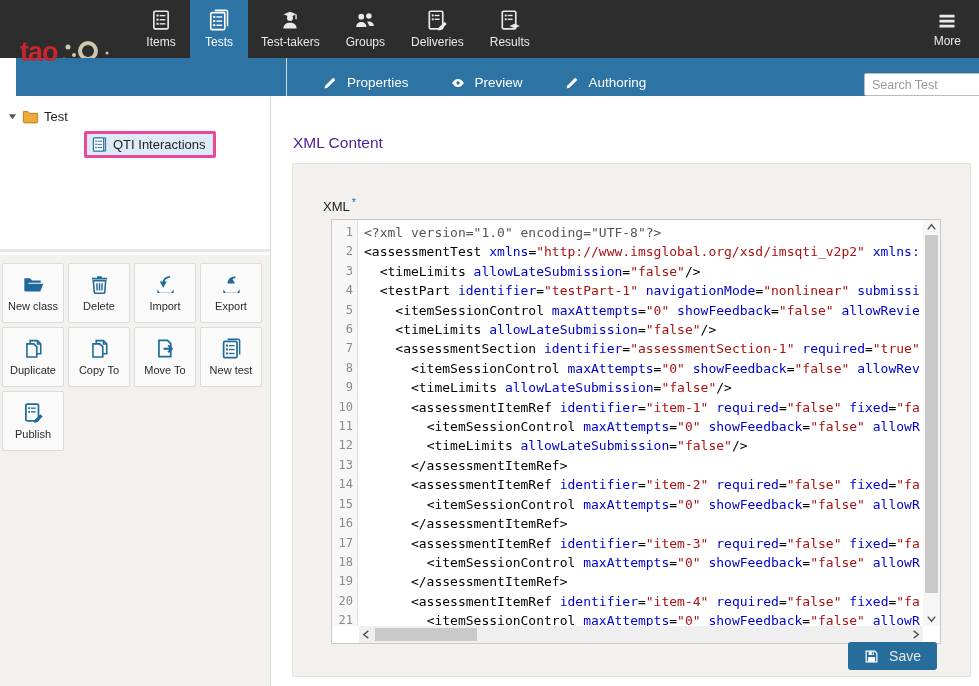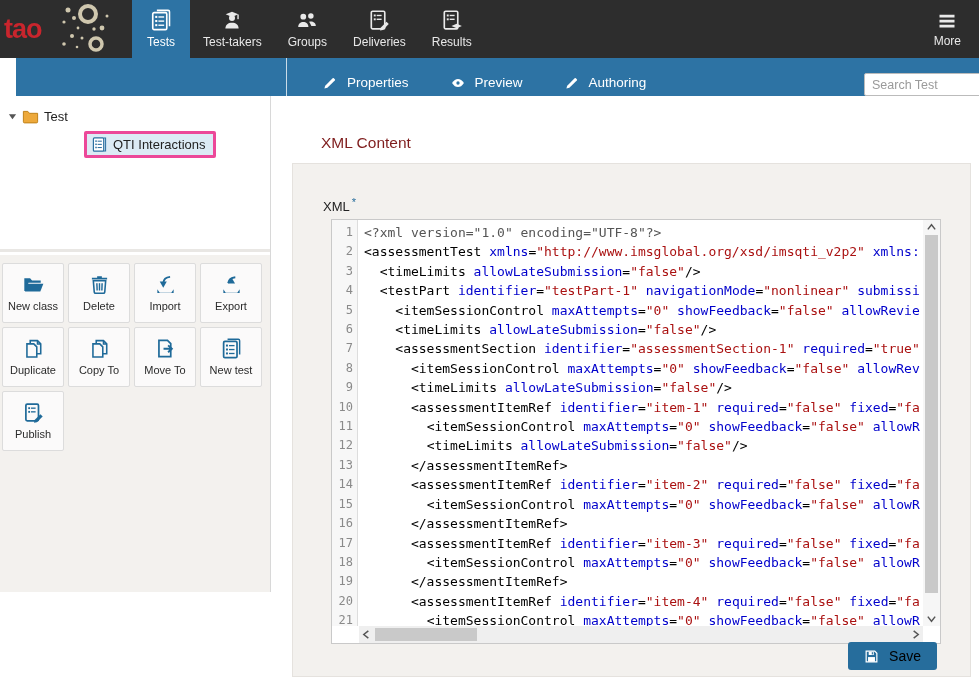--- a/index.html
+++ b/index.html
@@ -2,21 +2,21 @@
 <html><head>
 <meta charset="utf-8">
 <style>
   * { margin:0; padding:0; box-sizing:border-box; }
   html,body { background:#fff; }
   body { font-family:"Liberation Sans", sans-serif; }
   .page { position:relative; width:979px; height:686px; overflow:hidden; background:#fff; }
 
   
   .topnav { position:absolute; left:0; top:0; width:979px; height:58px; background:#2d2d2d; display:flex; align-items:stretch; }
-  .logo { width:132px; display:flex; align-items:center; padding-left:4px; position:relative; cursor:pointer; }
+  .logo { width:132px; display:flex; align-items:flex-start; padding-left:20px; position:relative; cursor:pointer;margin-top:37px; }
   .logo-text { color:#c9252d; font-size:27px; font-weight:bold; letter-spacing:-1px; z-index:2; }
   .logo svg { position:absolute; left:44px; top:2px; }
   .nav-items { display:flex; }
   .nav-item { display:flex; flex-direction:column; align-items:center; justify-content:center; gap:4px; padding:0 13px; min-width:58px; color:#e9e9e9; cursor:pointer; }
   .nav-item.active { background:#2d73a4; color:#fff; }
   .nav-item .icon svg { width:22px; height:22px; display:block; }
   .nav-label { font-size:12px; white-space:nowrap; }
   .nav-more { margin-left:auto; display:flex; flex-direction:column; align-items:center; justify-content:center; gap:3px; padding:0 18px; color:#e9e9e9; cursor:pointer; }
   .nav-more .icon svg { width:20px; height:20px; display:block; }
 
@@ -27,38 +27,38 @@
   .tb-btn { display:flex; align-items:center; gap:10px; color:#fff; font-size:13.5px; padding:6px 14px; border-radius:3px; cursor:pointer; white-space:nowrap; }
   .tb-btn.active { border:1px solid rgba(255,255,255,.65); padding:5px 16px; }
   .tb-btn .icon svg { width:14px; height:14px; display:block; }
   .search-wrap { margin-left:auto; position:relative; width:138px; height:23px; margin-right:-7px; }
   .search-wrap input { width:100%; height:100%; border:1px solid #bbb; border-radius:2px; font-size:12.5px; padding:0 20px 0 7px; font-family:"Liberation Sans", sans-serif; color:#333; }
   .search-wrap input::placeholder { color:#9a9a9a; }
   .search-icon { position:absolute; right:2px; top:3px; color:#222; }
   .search-icon svg { width:16px; height:16px; }
 
   
-  .sidebar { position:absolute; left:0; top:96px; width:271px; height:496px; background:#fff; border-right:1px solid #d8d8d8; }
+  .sidebar { position:absolute; left:0; top:96px; width:271px; height:590px; background:#fff; border-right:1px solid #d8d8d8; }
   .tree { position:absolute; left:0; top:0; width:100%; height:156px; background:#fff; border-bottom:3px solid #e9e7e4; padding:12px 0 0 8px; }
   .tree-row { display:flex; align-items:center; gap:5px; font-size:13px; color:#222; cursor:pointer; }
   .tree-row .caret svg { width:9px; height:9px; display:block; color:#555; }
   .tree-row .icon svg { width:17px; height:17px; display:block; }
   .tree-child { margin:6px 0 0 76px; display:inline-flex; align-items:center; gap:6px; font-size:13px; color:#222;
     background:#dcebf5; border:3px solid #ec4899; border-radius:2px; padding:3px 8px 3px 5px; cursor:pointer; }
   .tree-child .icon svg { width:15px; height:15px; display:block; color:#2c70a0; }
 
   .side-actions { position:absolute; left:0; top:159px; width:100%; bottom:0; background:#f3f1ee; padding:8px 2px; display:flex; flex-wrap:wrap; gap:4px; align-content:flex-start; }
   .act-btn { width:62px; height:60px; background:#fbfafa; border:1px solid #dcdcdc; border-radius:2px; display:flex; flex-direction:column; align-items:center; justify-content:center; gap:5px; cursor:pointer; }
   .act-btn .icon { color:#1f6a99; }
   .act-btn .icon svg { width:21px; height:21px; display:block; }
   .act-label { font-size:11px; color:#2b2b2b; white-space:nowrap; }
 
   
   .main { position:absolute; left:272px; top:96px; right:0; bottom:0; background:#fff; }
-  .page-title { position:absolute; left:21px; top:38px; font-size:15.5px; font-weight:500; color:#7f1d1d;margin-left:28px; }
+  .page-title { position:absolute; left:21px; top:38px; font-size:15.5px; font-weight:500; color:#4c1d95; }
   .panel { position:absolute; left:20px; top:67px; width:679px; height:514px; background:#f3f1ee; border:1px solid #e5e2de; }
   .field-label { position:absolute; left:30px; top:32px; font-size:13px; color:#222; }
   .field-label sup { color:#266d9c; font-size:11px; margin-left:2px; }
 
   
   .editor { position:absolute; left:38px; top:55px; width:610px; height:425px; background:#fff; border:1px solid #c9c9c9; }
   .gutter { position:absolute; left:0; top:0; bottom:17px; width:26px; background:#f7f7f7; border-right:1px solid #ddd; padding-top:3px; text-align:right; }
   .gutter div { font-family:"DejaVu Sans Mono", monospace; font-size:12px; color:#8a8a8a; line-height:19.4px; padding-right:4px; }
   .code { position:absolute; left:27px; top:0; right:17px; bottom:17px; overflow:hidden; padding:3px 0 0 5px; background:#fff; cursor:text; }
   .code div { font-family:"DejaVu Sans Mono", monospace; font-size:13px; line-height:19.4px; white-space:pre; color:#000; }
@@ -70,21 +70,21 @@
   .vscroll { position:absolute; right:0; top:0; bottom:17px; width:17px; background:#f6f6f6; }
   .vthumb { position:absolute; left:2px; right:2px; top:15px; height:358px; background:#c9c9c9; cursor:grab; }
   .hscroll { position:absolute; left:27px; right:17px; bottom:0; height:17px; background:#efefef; }
   .hthumb { position:absolute; top:2px; bottom:2px; left:16px; width:102px; background:#c9c9c9; cursor:grab; }
   .corner { position:absolute; right:0; bottom:0; width:17px; height:17px; background:#fff; }
   .sarrow { position:absolute; color:#555; cursor:pointer; }
   .sarrow svg { width:11px; height:11px; display:block; }
   .va-up { top:2px; left:3px; } .va-down { bottom:2px; left:3px; }
   .ha-left { left:2px; top:3px; } .ha-right { right:2px; top:3px; }
 
-  .save-btn { position:absolute; right:33px; bottom:6px; height:28px; background:#266d9c; color:#000000; border:none; border-radius:3px;
+  .save-btn { position:absolute; right:33px; bottom:6px; height:28px; background:#266d9c; color:#e5e5e5; border:none; border-radius:3px;
     font-family:"Liberation Sans", sans-serif; font-size:14px; display:flex; align-items:center; gap:10px; padding:0 16px; cursor:pointer; }
   .save-btn .icon svg { width:15px; height:15px; display:block; }
 </style>
 </head>
 <body>
 
 <div class="page">
 
   <header class="topnav">
     <div class="logo">
@@ -101,20 +101,34 @@
             <circle cx="34" cy="26" r="1.4"></circle>
           <circle cx="28" cy="34" r="2"></circle>
             <circle cx="38" cy="36" r="1.5"></circle>
             <circle cx="20" cy="42" r="1.8"></circle>
           <circle cx="33" cy="45" r="1.3"></circle>
             <circle cx="63" cy="14" r="1.5"></circle>
         </g>
       </svg>
     </div>
     <nav class="nav-items" id="nav-items">
+        <div class="nav-item">
+          <span class="icon">
+            <svg viewBox="0 0 16 16">
+              <rect x="2.8" y="1.6" width="10.4" height="12.8" rx="1" fill="none" stroke="currentColor" stroke-width="1.2"></rect>
+              <rect x="4.7" y="4" width="1.5" height="1.5" fill="currentColor"></rect>
+              <rect x="7" y="4.3" width="4.2" height="1" fill="currentColor"></rect>
+              <rect x="4.7" y="7" width="1.5" height="1.5" fill="currentColor"></rect>
+              <rect x="7" y="7.3" width="4.2" height="1" fill="currentColor"></rect>
+              <rect x="4.7" y="10" width="1.5" height="1.5" fill="currentColor"></rect>
+              <rect x="7" y="10.3" width="4.2" height="1" fill="currentColor"></rect>
+            </svg>
+          </span>
+          <span class="nav-label">Items</span>
+        </div>
         <div class="nav-item active">
           <span class="icon">
             <svg viewBox="0 0 16 16">
               <path d="M5 1 h8.2 a1 1 0 0 1 1 1 v10.5" fill="none" stroke="currentColor" stroke-width="1.1"></path>
               <rect x="2" y="2.6" width="10.2" height="12.4" rx="1" fill="none" stroke="currentColor" stroke-width="1.2"></rect>
               <rect x="3.8" y="5" width="1.5" height="1.5" fill="currentColor"></rect>
               <rect x="6.1" y="5.3" width="4.2" height="1" fill="currentColor"></rect>
               <rect x="3.8" y="8" width="1.5" height="1.5" fill="currentColor"></rect>
               <rect x="6.1" y="8.3" width="4.2" height="1" fill="currentColor"></rect>
               <rect x="3.8" y="11" width="1.5" height="1.5" fill="currentColor"></rect>

